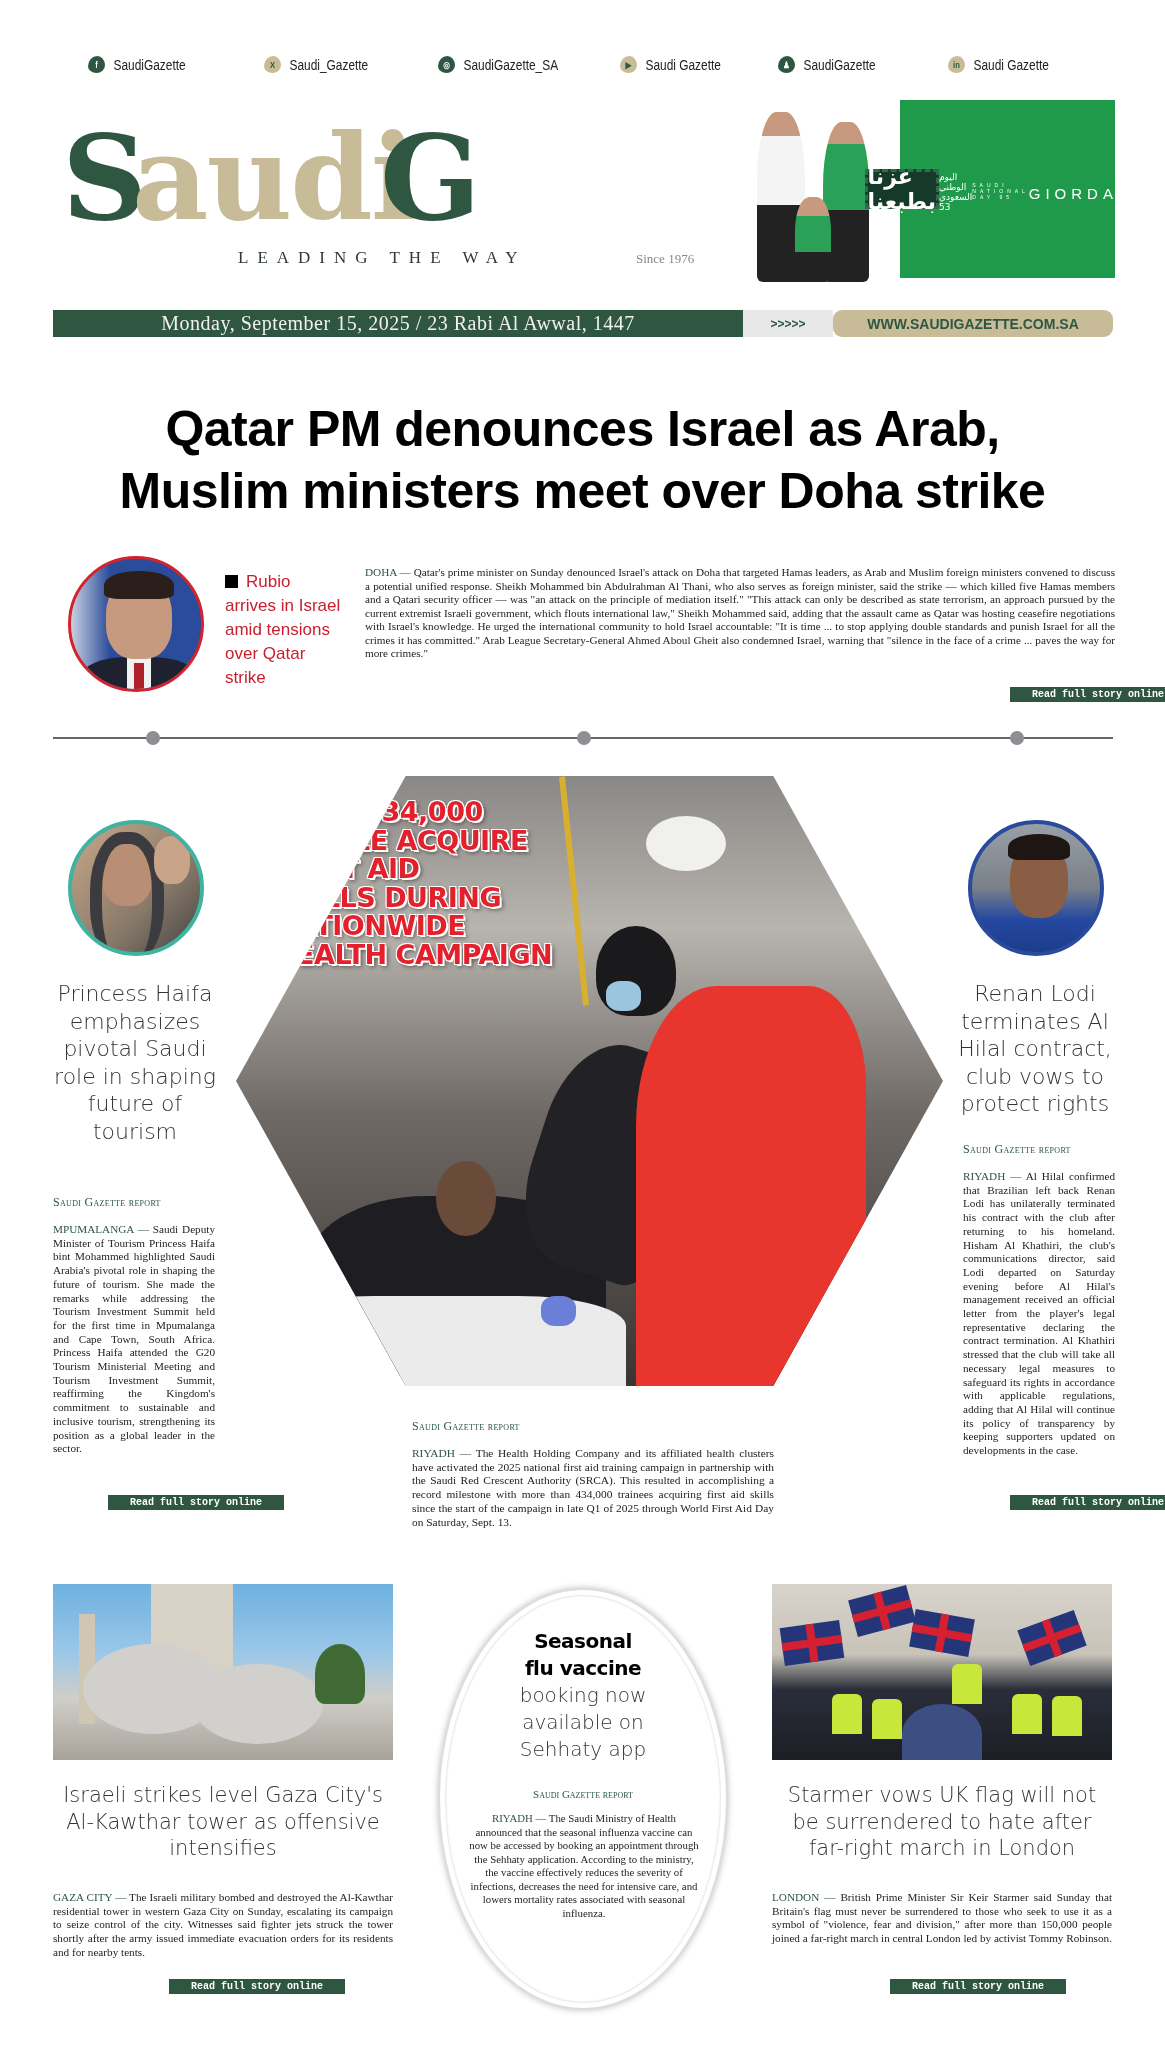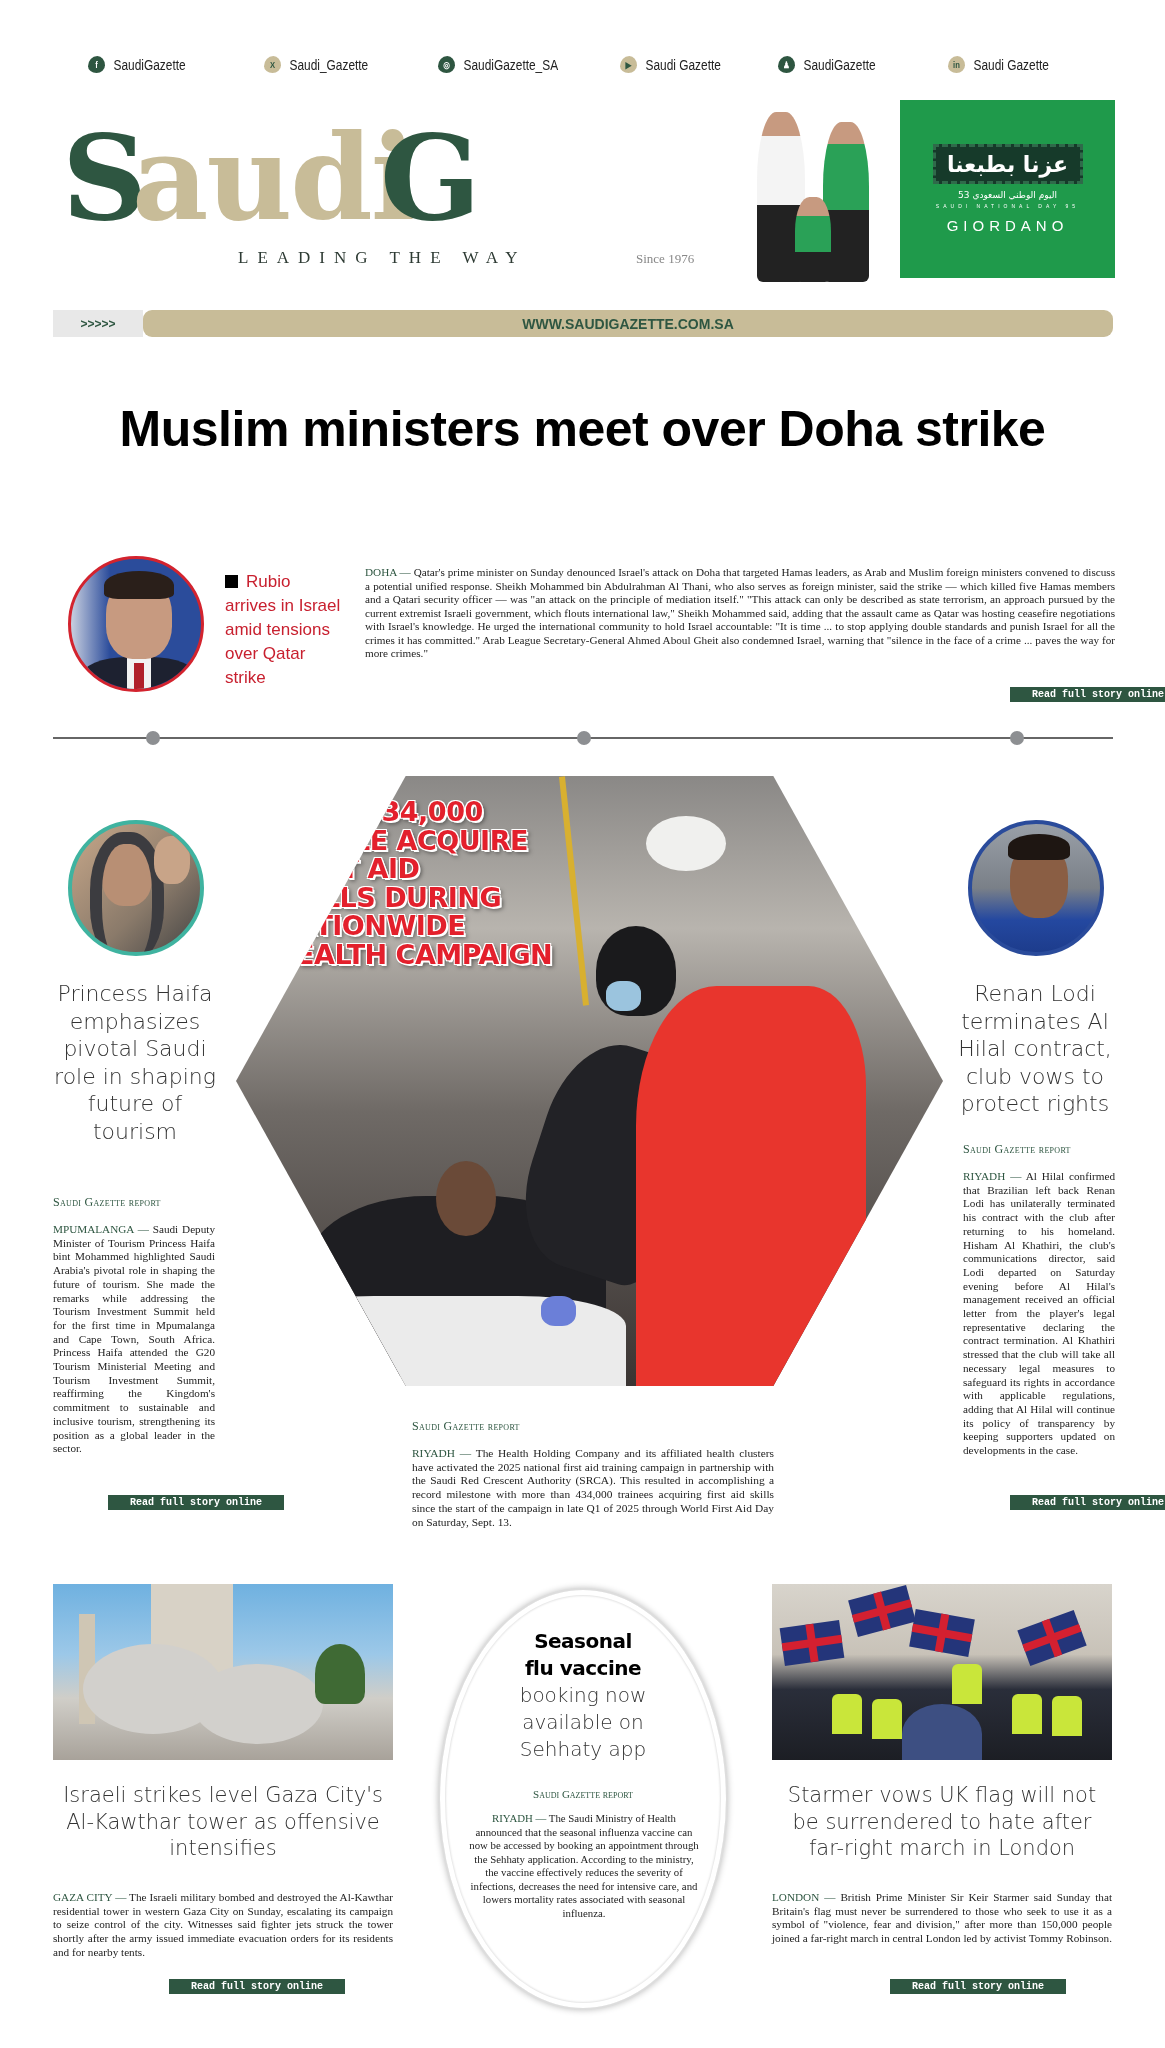--- a/index.html
+++ b/index.html
@@ -18,21 +18,21 @@
   .logo-word { position: absolute; top: 0; font-family: "DejaVu Serif", serif; font-weight: bold; font-size: 118px; line-height: 140px; letter-spacing: -2px; }
   .logo-s { left: 0; color: #2e5641; }
   .logo-audi { left: 70px; color: #c8bc98; }
   .logo-g { left: 318px; color: #2e5641; }
   .logo-azette { left: 392px; color: #c8bc98; }
   .tagline { position: absolute; top: 248px; left: 238px; font-family: "Liberation Serif", serif; font-size: 17px; letter-spacing: 9px; color: #2e3b34; }
   .since { position: absolute; top: 251px; left: 636px; font-size: 13px; color: #888; }
 
   .family-ad { position: absolute; top: 102px; left: 755px; width: 130px; height: 180px; }
   .fam-person { position: absolute; border-radius: 40% 40% 6px 6px; }
-  .giordano-ad { position: absolute; top: 100px; left: 900px; width: 215px; height: 178px; background: #1f9a4b; display: flex; flex-direction: column; align-items: center; justify-content: center; color: #fff; }
+  .giordano-ad { position: absolute; top: 100px; left: 900px; width: 215px; height: 178px; background: #1f9a4b; display: flex; flex-direction: row; align-items: center; justify-content: center; color: #fff; }
   .gio-banner { width: 150px; height: 40px; background: #163a2a; display: flex; align-items: center; justify-content: center; font-family: "DejaVu Sans", sans-serif; font-weight: bold; font-size: 22px; border: 3px dashed #2f6a4a; }
   .gio-arabic { font-family: "DejaVu Sans", sans-serif; font-size: 9px; margin-top: 6px; }
   .gio-day { font-family: "Liberation Sans", sans-serif; font-size: 5px; letter-spacing: 4px; margin-top: 3px; }
   .gio-brand { font-family: "Liberation Sans", sans-serif; font-size: 15px; letter-spacing: 5px; margin-top: 8px; }
 
   
   .datebar { position: absolute; top: 310px; left: 53px; width: 1060px; height: 27px; display: flex; }
   .date-seg { background: #2e5641; color: #f3f1ea; width: 690px; display: flex; align-items: center; justify-content: center; font-family: "Liberation Serif", serif; font-size: 20px; letter-spacing: 0.5px; }
   .arrow-seg { background: #e8e8e8; width: 90px; display: flex; align-items: center; justify-content: center; font-family: "Liberation Sans", sans-serif; font-weight: bold; font-size: 12px; color: #2e5641; }
   .url-seg { background: #c8bc98; flex: 1; display: flex; align-items: center; justify-content: center; font-family: "Liberation Sans", sans-serif; font-weight: bold; font-size: 14px; color: #2e5641; transform: none; border-radius: 9px; }
@@ -151,25 +151,27 @@
   <div class="fam-person" style="left:40px;top:95px;width:36px;height:85px;background:linear-gradient(180deg,#c79a80 0 22%,#2aa157 22% 65%,#222 65%);"></div>
 </div>
 <div class="giordano-ad">
   <div class="gio-banner">عزنا بطبعنا</div>
   <div class="gio-arabic">اليوم الوطني السعودي 53</div>
   <div class="gio-day">SAUDI NATIONAL DAY 95</div>
   <div class="gio-brand">GIORDANO</div>
 </div>
 
 <div class="datebar">
+  <div class="date-seg">Monday, September 15, 2025 / 23 Rabi Al Awwal, 1447</div>
   <div class="arrow-seg">&gt;&gt;&gt;&gt;&gt;</div>
   <div class="url-seg">WWW.SAUDIGAZETTE.COM.SA</div>
 </div>
 
 <div class="headline">
+  <div>Qatar PM denounces Israel as Arab,</div>
   <div>Muslim ministers meet over Doha strike</div>
 </div>
 
 <div class="rubio-photo">
   <div class="rubio-suit"></div>
   <div class="rubio-shirt"></div>
   <div class="rubio-tie"></div>
   <div class="rubio-face"></div>
   <div class="rubio-hair"></div>
 </div>

